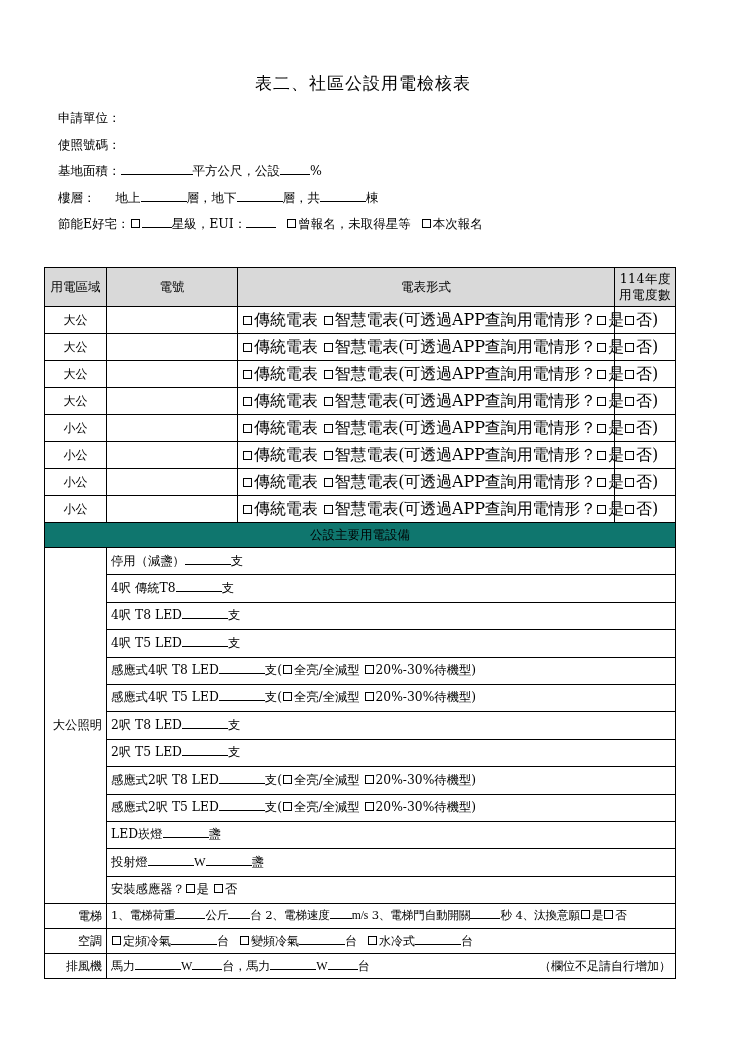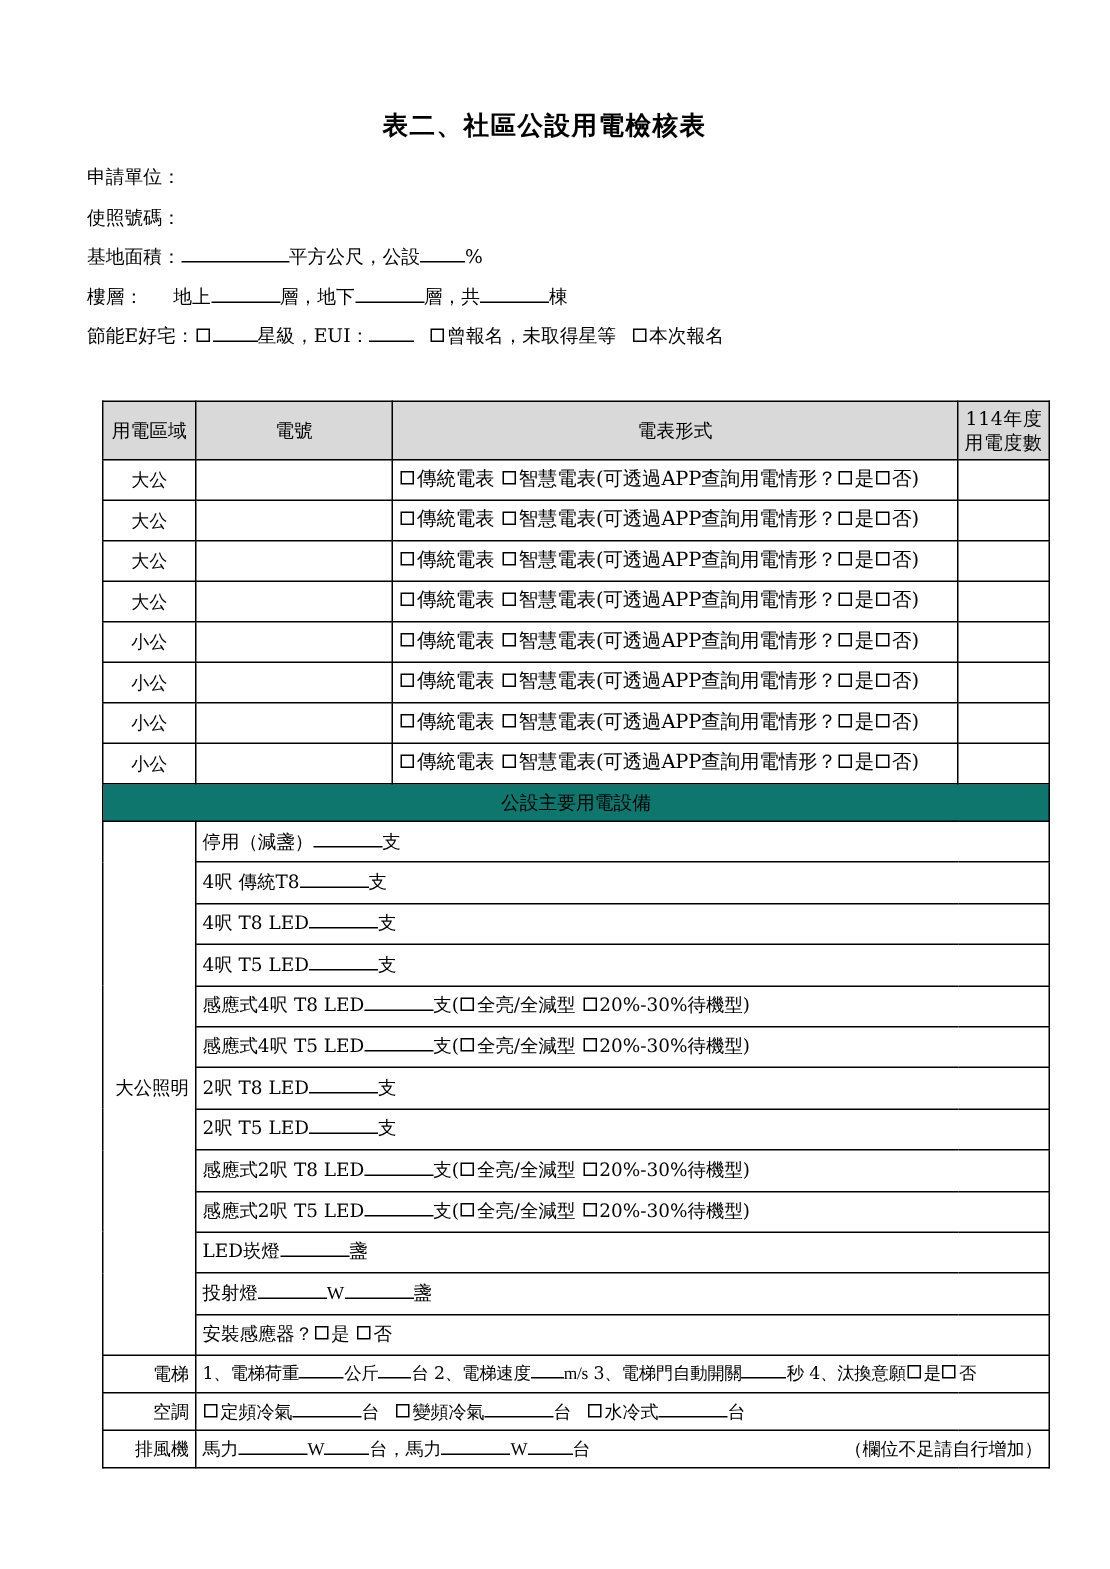--- a/index.html
+++ b/index.html
@@ -18,21 +18,21 @@
   .page {
     position: absolute;
     left: 0; top: 0;
     width: 740px;
     height: 1046px;
     background: #fff;
   }
   .title {
     text-align: center;
     font-size: 17px;
-    font-weight: bold;
+    font-weight: normal;
     letter-spacing: 1px;
     margin: 0;
     position: absolute;
     left: 0;
     top: 72px;
     width: 726px;
   }
   .meta {
     position: absolute;
     left: 58px;
@@ -52,21 +52,21 @@
     width: 9px; height: 9px;
     border: 1px solid #000;
     margin: 0 2px 0 1px;
     vertical-align: 0px;
     box-sizing: border-box;
   }
   .sp { display: inline-block; width: 10px; }
 
   table.grid {
     position: absolute;
-    left: 68px;
+    left: 44px;
     top: 267px;
     width: 626px;
     border-collapse: collapse;
     table-layout: fixed;
     font-size: 12px;
   }
   table.grid td {
     border: 1px solid #000;
     padding: 0 4px;
     vertical-align: middle;
@@ -82,21 +82,21 @@
     text-align: right;
     font-size: 12.5px;
     letter-spacing: 0.5px;
   }
   .c-area { width: 62px; text-align: center; }
   .c-num  { width: 131px; }
   .c-type { width: 377px; }
   .c-kwh  { width: 61px; }
 
   .row-meter td { height: 26px; }
-  .meter-text { font-size: 13px; white-space: nowrap; letter-spacing: -0.1px;}
+  .meter-text { font-size: 16px; white-space: nowrap; letter-spacing: -0.1px;}
   .section-title td {
     height: 24px;
     background: #0f766e;
     text-align: center;
     font-size: 12.5px;
   }
   .vlabel {
     text-align: right;
     font-size: 12.5px;
     width: 62px;

